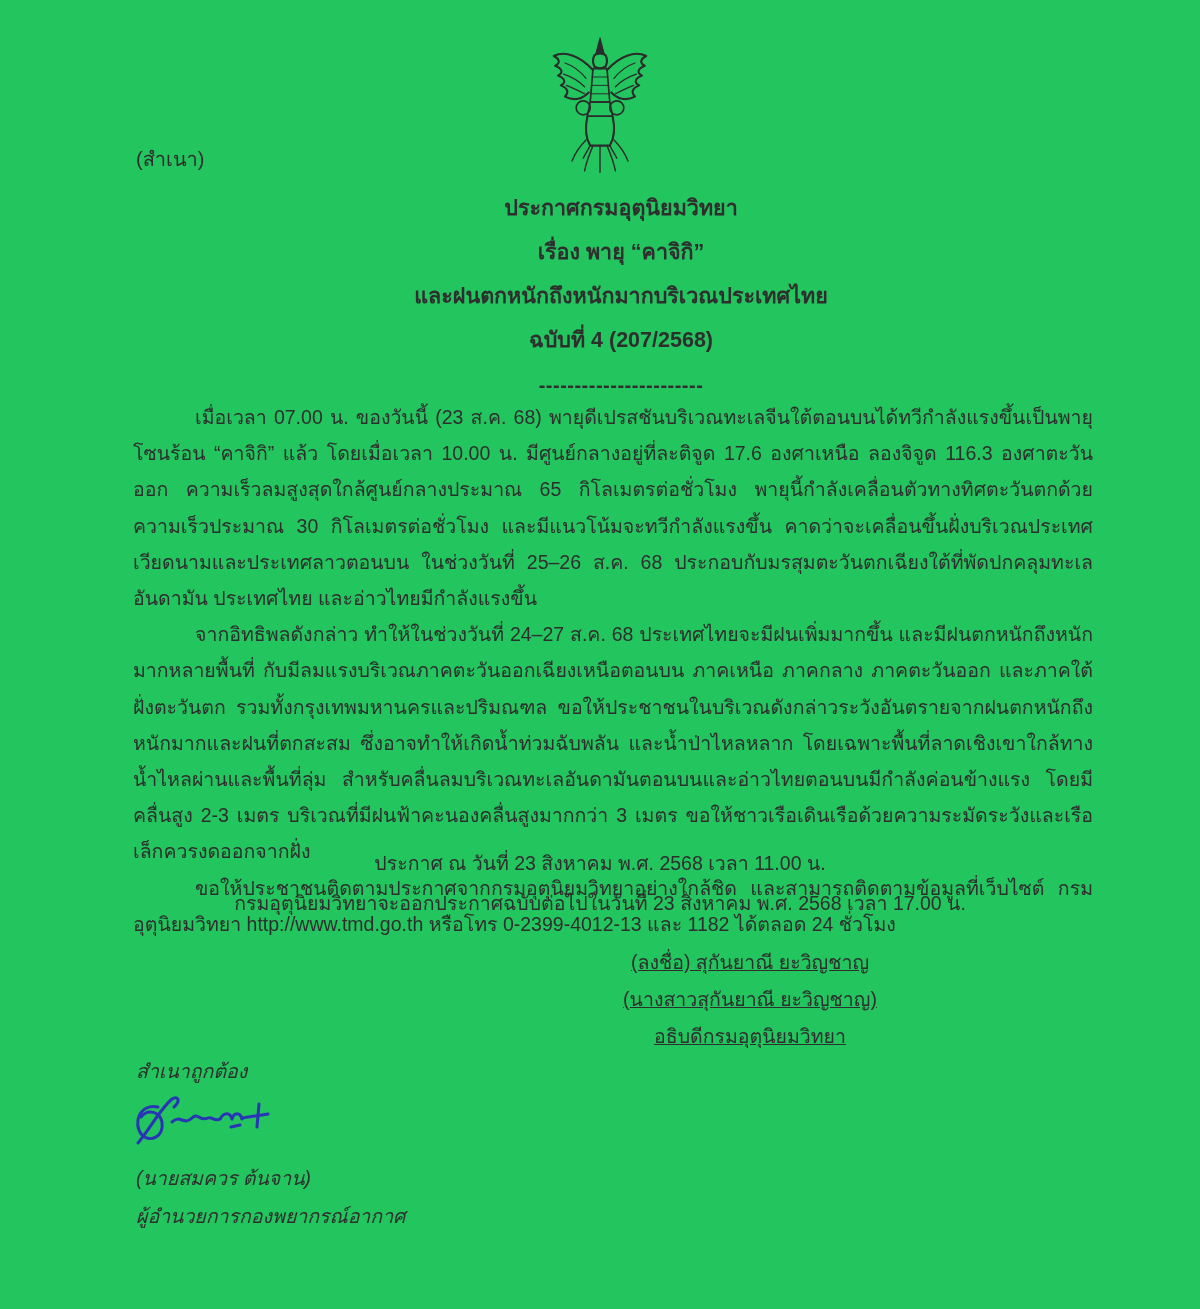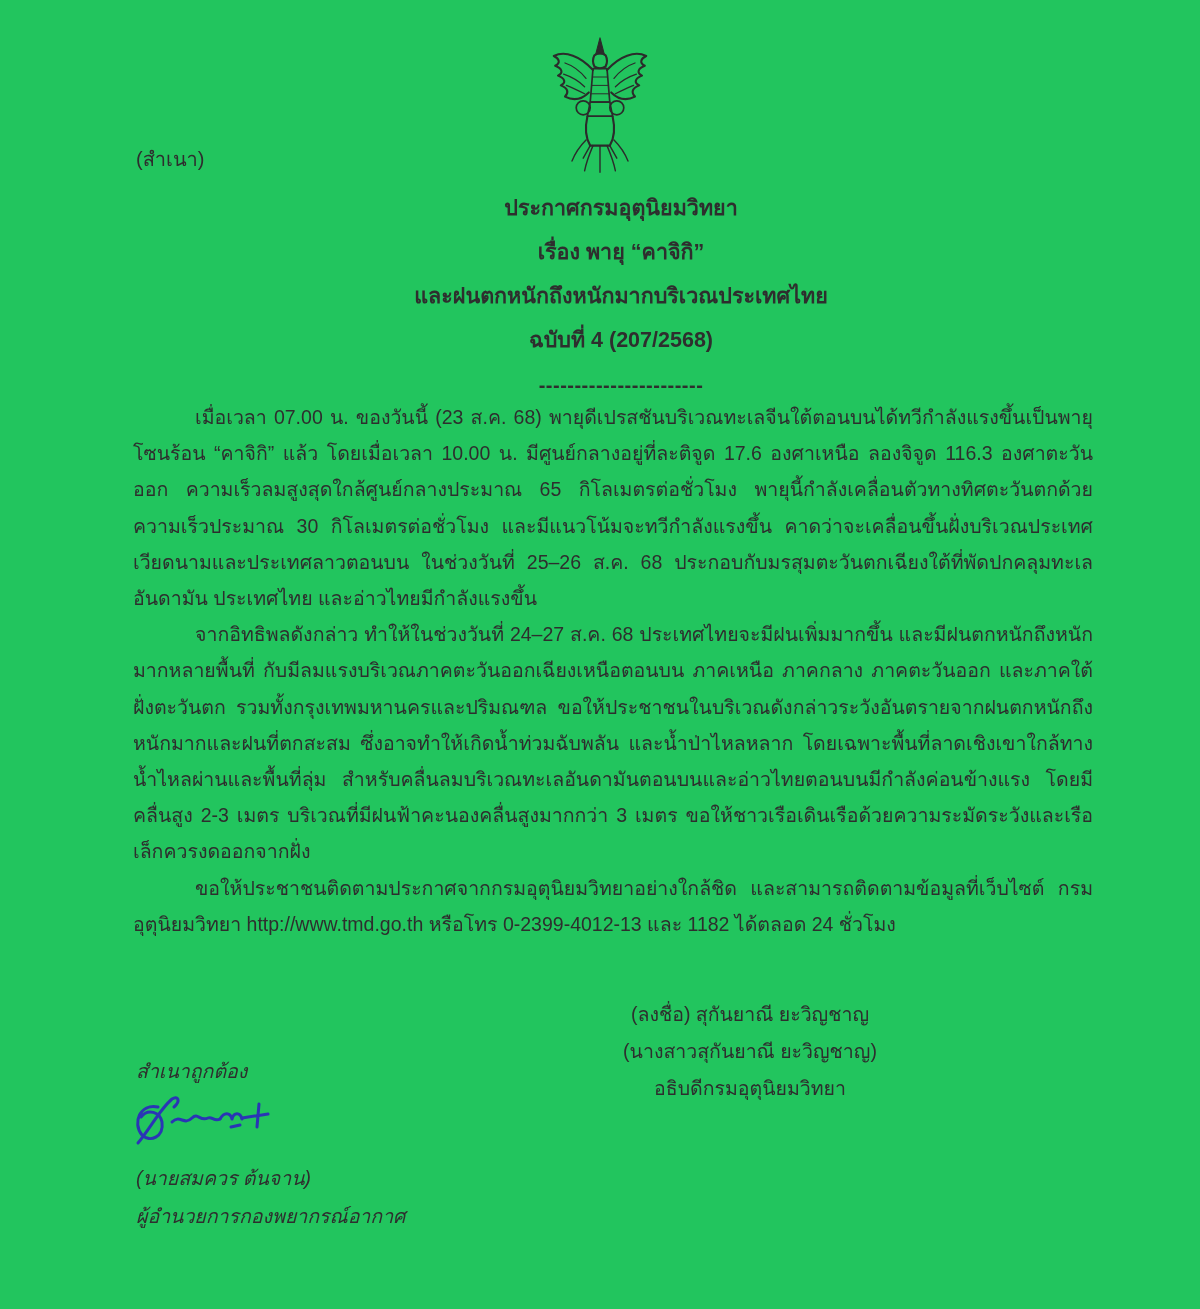--- a/index.html
+++ b/index.html
@@ -52,26 +52,27 @@
     position: absolute;
     top: 843px;
     left: 0;
     width: 100%;
     text-align: center;
     font-size: 19.5px;
     line-height: 40px;
   }
   .signer {
     position: absolute;
-    top: 996px;
+    top: 944px;
     left: 545px;
     width: 410px;
     text-align: center;
     font-size: 19.5px;
     line-height: 37px;
+    text-decoration: underline;
   }
   .cert {
     position: absolute;
     top: 1056px;
     left: 136px;
     font-size: 19.5px;
     font-style: italic;
   }
   .cert .sig-wrap { display: block; margin: 4px 0 0 -8px; height: 64px; }
   .cert .cert-name { margin-top: 8px; line-height: 30px; }
@@ -116,20 +117,24 @@
     <div class="t-line">ฉบับที่ 4 (207/2568)</div>
     <div class="divider">-----------------------</div>
   </div>
 
   <div class="body-text">
     <p>เมื่อเวลา 07.00 น. ของวันนี้ (23 ส.ค. 68) พายุดีเปรสชันบริเวณทะเลจีนใต้ตอนบนได้ทวีกำลังแรงขึ้นเป็นพายุโซนร้อน “คาจิกิ” แล้ว โดยเมื่อเวลา 10.00 น. มีศูนย์กลางอยู่ที่ละติจูด 17.6 องศาเหนือ ลองจิจูด 116.3 องศาตะวันออก ความเร็วลมสูงสุดใกล้ศูนย์กลางประมาณ 65 กิโลเมตรต่อชั่วโมง พายุนี้กำลังเคลื่อนตัวทางทิศตะวันตกด้วยความเร็วประมาณ 30 กิโลเมตรต่อชั่วโมง และมีแนวโน้มจะทวีกำลังแรงขึ้น คาดว่าจะเคลื่อนขึ้นฝั่งบริเวณประเทศเวียดนามและประเทศลาวตอนบน ในช่วงวันที่ 25–26 ส.ค. 68 ประกอบกับมรสุมตะวันตกเฉียงใต้ที่พัดปกคลุมทะเลอันดามัน ประเทศไทย และอ่าวไทยมีกำลังแรงขึ้น</p>
     <p>จากอิทธิพลดังกล่าว ทำให้ในช่วงวันที่ 24–27 ส.ค. 68 ประเทศไทยจะมีฝนเพิ่มมากขึ้น และมีฝนตกหนักถึงหนักมากหลายพื้นที่ กับมีลมแรงบริเวณภาคตะวันออกเฉียงเหนือตอนบน ภาคเหนือ ภาคกลาง ภาคตะวันออก และภาคใต้ฝั่งตะวันตก รวมทั้งกรุงเทพมหานครและปริมณฑล ขอให้ประชาชนในบริเวณดังกล่าวระวังอันตรายจากฝนตกหนักถึงหนักมากและฝนที่ตกสะสม ซึ่งอาจทำให้เกิดน้ำท่วมฉับพลัน และน้ำป่าไหลหลาก โดยเฉพาะพื้นที่ลาดเชิงเขาใกล้ทางน้ำไหลผ่านและพื้นที่ลุ่ม สำหรับคลื่นลมบริเวณทะเลอันดามันตอนบนและอ่าวไทยตอนบนมีกำลังค่อนข้างแรง โดยมีคลื่นสูง 2-3 เมตร บริเวณที่มีฝนฟ้าคะนองคลื่นสูงมากกว่า 3 เมตร ขอให้ชาวเรือเดินเรือด้วยความระมัดระวังและเรือเล็กควรงดออกจากฝั่ง</p>
     <p>ขอให้ประชาชนติดตามประกาศจากกรมอุตุนิยมวิทยาอย่างใกล้ชิด และสามารถติดตามข้อมูลที่เว็บไซต์ กรมอุตุนิยมวิทยา http://www.tmd.go.th หรือโทร 0-2399-4012-13 และ 1182 ได้ตลอด 24 ชั่วโมง</p>
   </div>
 
+  <div class="issued">
+    <div>ประกาศ ณ วันที่ 23 สิงหาคม พ.ศ. 2568 เวลา 11.00 น.</div>
+    <div>กรมอุตุนิยมวิทยาจะออกประกาศฉบับต่อไปในวันที่ 23 สิงหาคม พ.ศ. 2568 เวลา 17.00 น.</div>
+  </div>
 
   <div class="signer">
     <div>(ลงชื่อ) สุกันยาณี ยะวิญชาญ</div>
     <div>(นางสาวสุกันยาณี ยะวิญชาญ)</div>
     <div>อธิบดีกรมอุตุนิยมวิทยา</div>
   </div>
 
   <div class="cert">
     <div>สำเนาถูกต้อง</div>
     <div class="sig-wrap">

